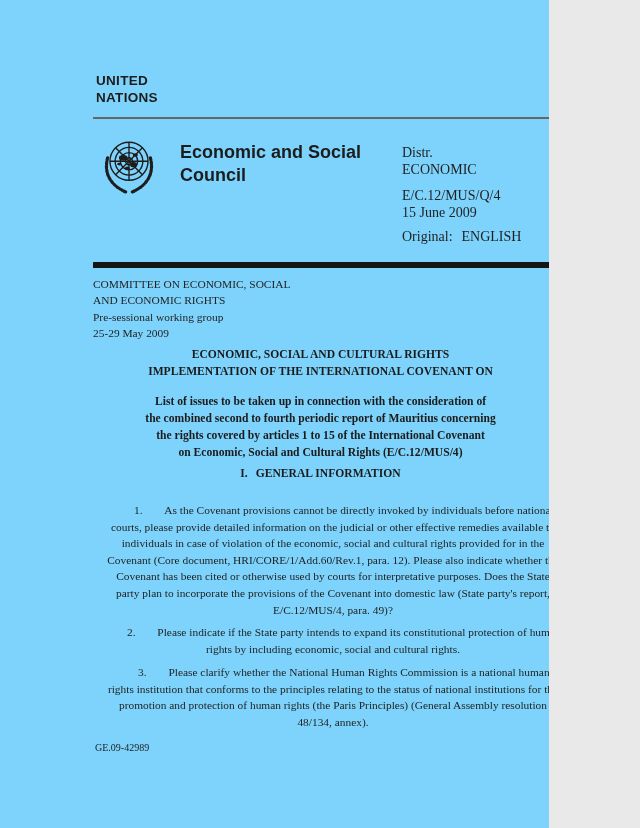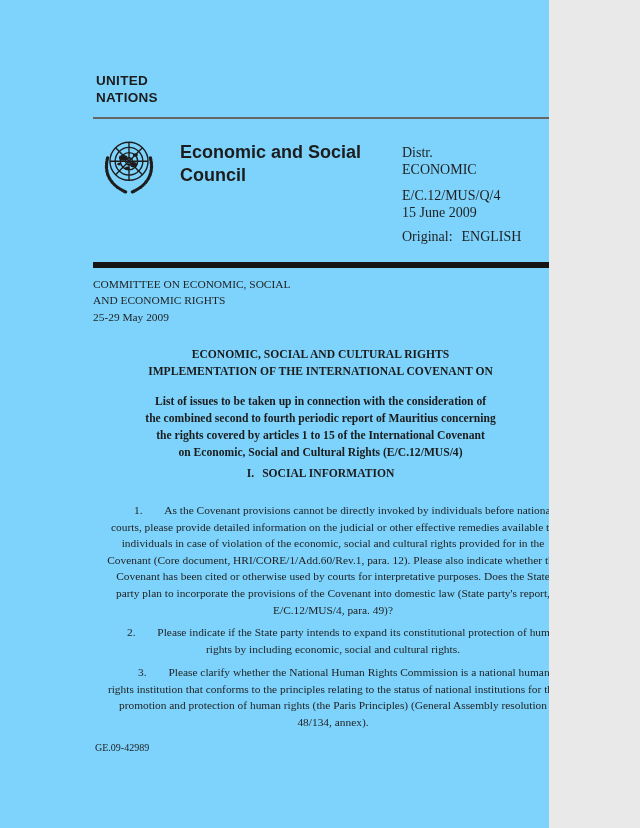--- a/index.html
+++ b/index.html
@@ -139,37 +139,38 @@
     <div class="grp orig">
       <span>Original:</span><span class="orig-lang">ENGLISH</span>
     </div>
   </div>
 
   <div class="thick-rule"></div>
 
   <div class="committee">
     <div>COMMITTEE ON ECONOMIC, SOCIAL</div>
     <div>AND ECONOMIC RIGHTS</div>
+    <div>Pre-sessional working group</div>
     <div>25-29 May 2009</div>
   </div>
 
   <div class="doc-title">
     <div>ECONOMIC, SOCIAL AND CULTURAL RIGHTS</div>
     <div>IMPLEMENTATION OF THE INTERNATIONAL COVENANT ON</div>
   </div>
 
   <div class="doc-subtitle">
     <div>List of issues to be taken up in connection with the consideration of</div>
     <div>the combined second to fourth periodic report of Mauritius concerning</div>
     <div>the rights covered by articles 1 to 15 of the International Covenant</div>
     <div>on Economic, Social and Cultural Rights (E/C.12/MUS/4)</div>
   </div>
 
   <div class="section-heading">
-    <span class="num">I.</span><span>SOCIAL INFORMATION</span>
+    <span class="num">I.</span><span>GENERAL INFORMATION</span>
   </div>
 
   <p class="para p1">
     <span class="pnum">1.</span><span>As the Covenant provisions cannot be directly invoked by individuals before national courts, please provide detailed information on the judicial or other effective remedies available to individuals in case of violation of the economic, social and cultural rights provided for in the Covenant (Core document, HRI/CORE/1/Add.60/Rev.1, para. 12). Please also indicate whether the Covenant has been cited or otherwise used by courts for interpretative purposes. Does the State party plan to incorporate the provisions of the Covenant into domestic law (State party's report, E/C.12/MUS/4, para. 49)?</span>
   </p>
   <p class="para p2">
     <span class="pnum">2.</span><span>Please indicate if the State party intends to expand its constitutional protection of human rights by including economic, social and cultural rights.</span>
   </p>
   <p class="para p3">
     <span class="pnum">3.</span><span>Please clarify whether the National Human Rights Commission is a national human rights institution that conforms to the principles relating to the status of national institutions for the promotion and protection of human rights (the Paris Principles) (General Assembly resolution 48/134, annex).</span>

